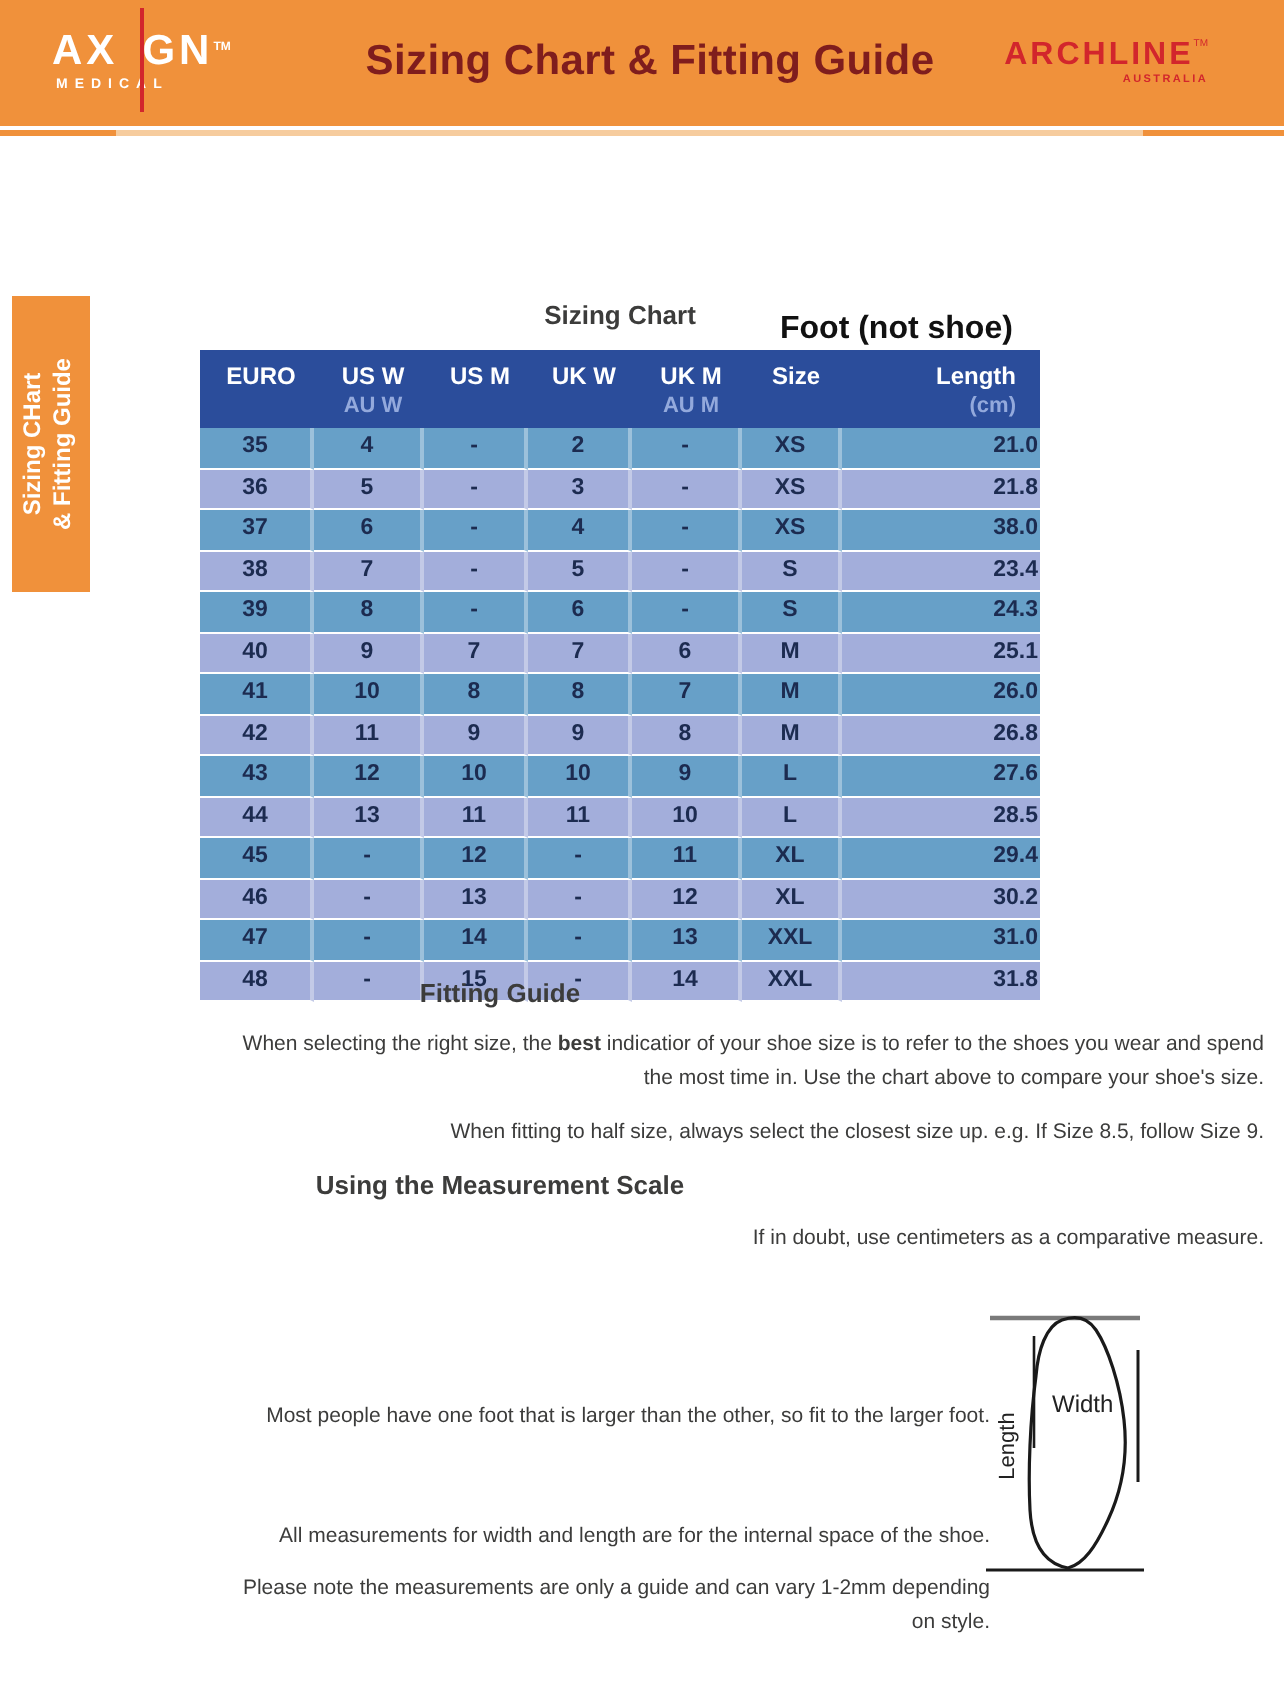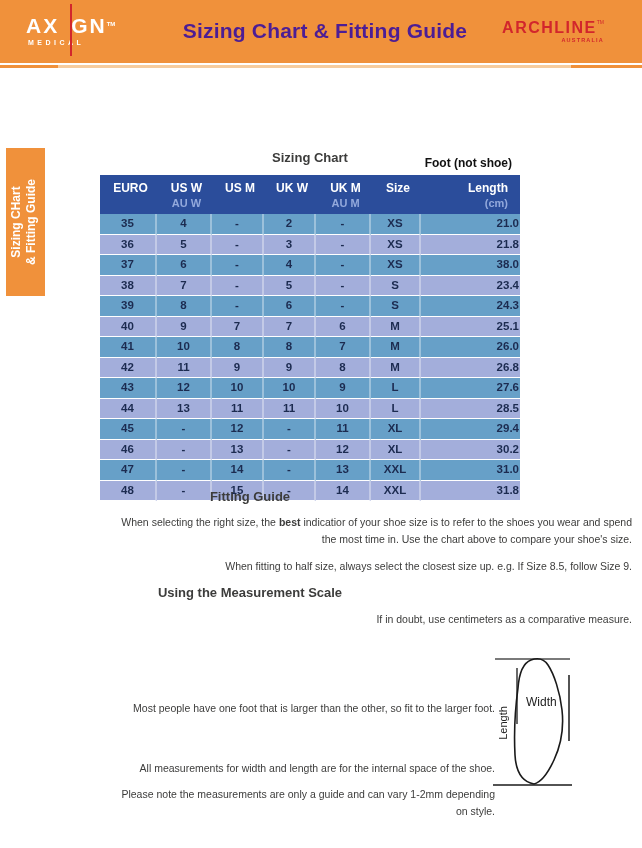--- a/index.html
+++ b/index.html
@@ -9,37 +9,37 @@
     -webkit-font-smoothing:antialiased;
   }
   
   .band{position:absolute; left:0; top:0; width:642px; height:63px; background:var(--orange);}
   .axign{position:absolute; left:26px; top:8px; width:90px; height:48px; color:#fff;}
   .axign-row{position:relative; display:flex; align-items:flex-start; font-size:21px; font-weight:bold; letter-spacing:2px; line-height:22px; padding-top:7px;}
   .axign-line{position:absolute; left:44px; top:-4px; width:2px; height:52px; background:var(--red);}
   .axign-tm{font-size:6px; letter-spacing:0; margin-top:-2px;}
   .axign-sub{font-size:7px; font-weight:bold; letter-spacing:3.5px; margin-top:2px; padding-left:2px;}
   .hdr-title{position:absolute; left:130px; top:19px; width:390px; text-align:center;
-    color:#4c1d95; font-size:21px; font-weight:bold; letter-spacing:0.2px;}
+    color:#7f1d1d; font-size:21px; font-weight:bold; letter-spacing:0.2px;}
   .archline{position:absolute; right:38px; top:20px; text-align:right; color:var(--red); line-height:1;}
   .archline .nm{font-size:16px; font-weight:bold; letter-spacing:1.5px;}
   .archline .tm{font-size:5px; vertical-align:top;}
   .archline .au{font-size:5.5px; font-weight:bold; letter-spacing:1.2px; margin-top:2px;}
   .band-rule{position:absolute; left:0; top:65px; width:642px; height:3px;
     background:linear-gradient(to right, var(--orange) 0 9%, #f6cc9e 9% 89%, var(--orange) 89% 100%);}
   
   .side-tab{position:absolute; left:6px; top:148px; width:39px; height:148px; background:var(--orange);}
   .side-tab .rot{position:absolute; left:50%; top:50%; width:148px; height:34px;
     transform:translate(-50%,-50%) rotate(-90deg);
     color:#fff; font-weight:bold; font-size:12px; line-height:15px; text-align:center; white-space:nowrap;}
   
   .chart-title{position:absolute; left:100px; top:150px; width:420px; text-align:center;
     color:var(--ink); font-size:13px; font-weight:bold;}
-  .foot-note{position:absolute; left:390px; top:156px; width:122px; text-align:right;
-    color:#111; font-size:12px; font-weight:bold;}
+  .foot-note{position:absolute; left:390px; top:156px; width:122px; 
+    color:#111; font-size:16px; font-weight:bold;}
   table.size{position:absolute; left:100px; top:175px; width:420px; border-collapse:separate; border-spacing:0; table-layout:fixed;}
   table.size th{background:var(--hdr-blue); color:#fff; font-size:12px; font-weight:bold;
     vertical-align:top; padding:6px 0 4px 4px; text-align:center; height:26px; line-height:14px;}
   table.size th .sub{display:block; color:#93a9dc; font-size:11px; margin-top:1px;}
   table.size th.len{text-align:right; padding-right:12px;}
   table.size td{height:17.5px; text-align:center; font-size:11.5px; font-weight:bold;
     color:var(--row-text); border-bottom:1px solid #fff; line-height:17px;}
   table.size td:not(:last-child){border-right:2px solid rgba(255,255,255,0.35);}
   table.size td.len{text-align:right; margin-left:12px;}
   table.size tbody tr:nth-child(odd) td{background:var(--row-a);}

